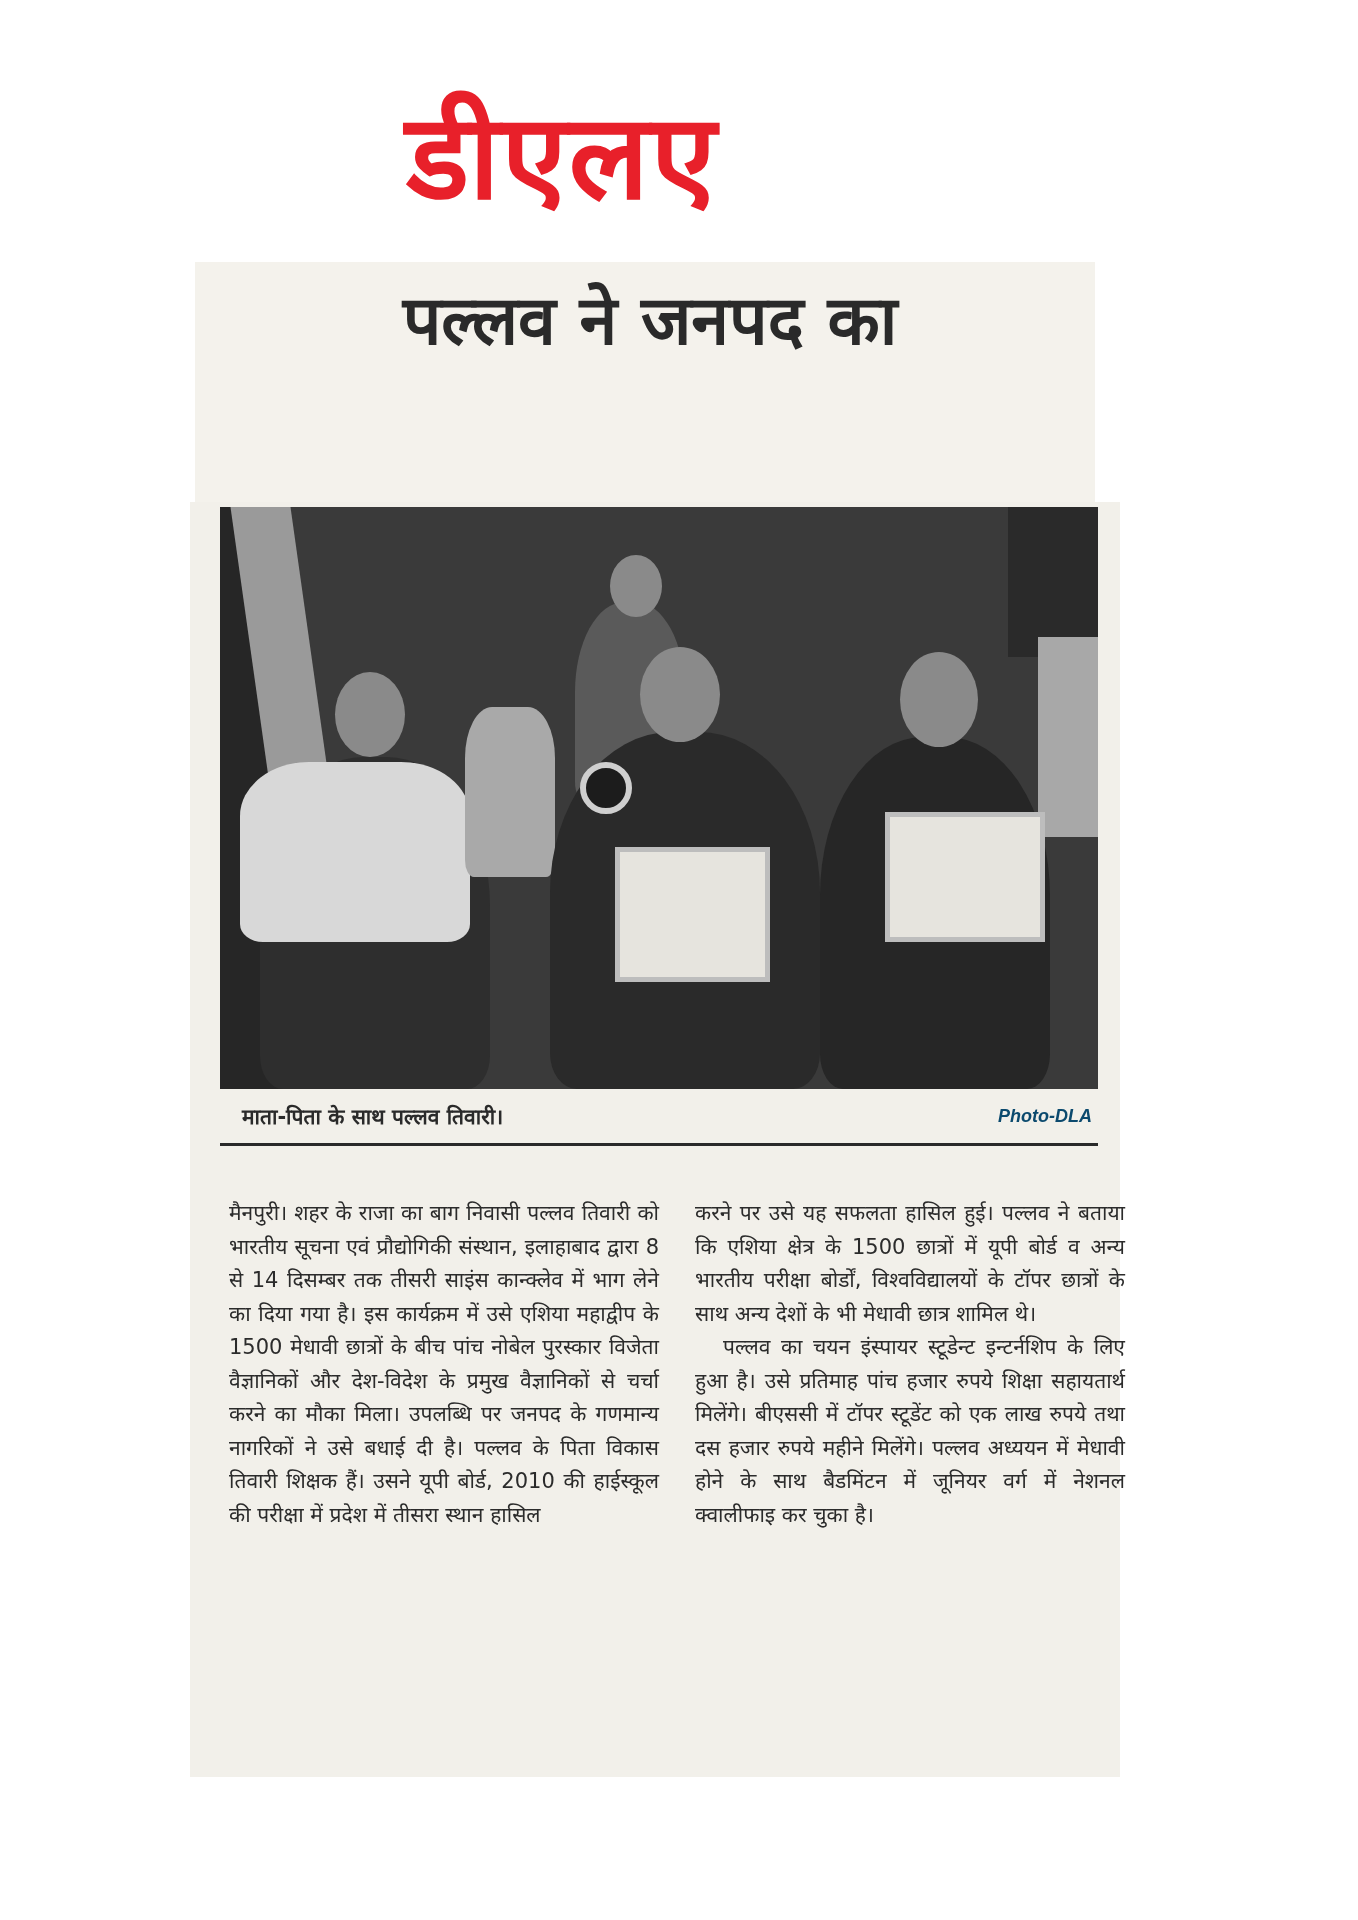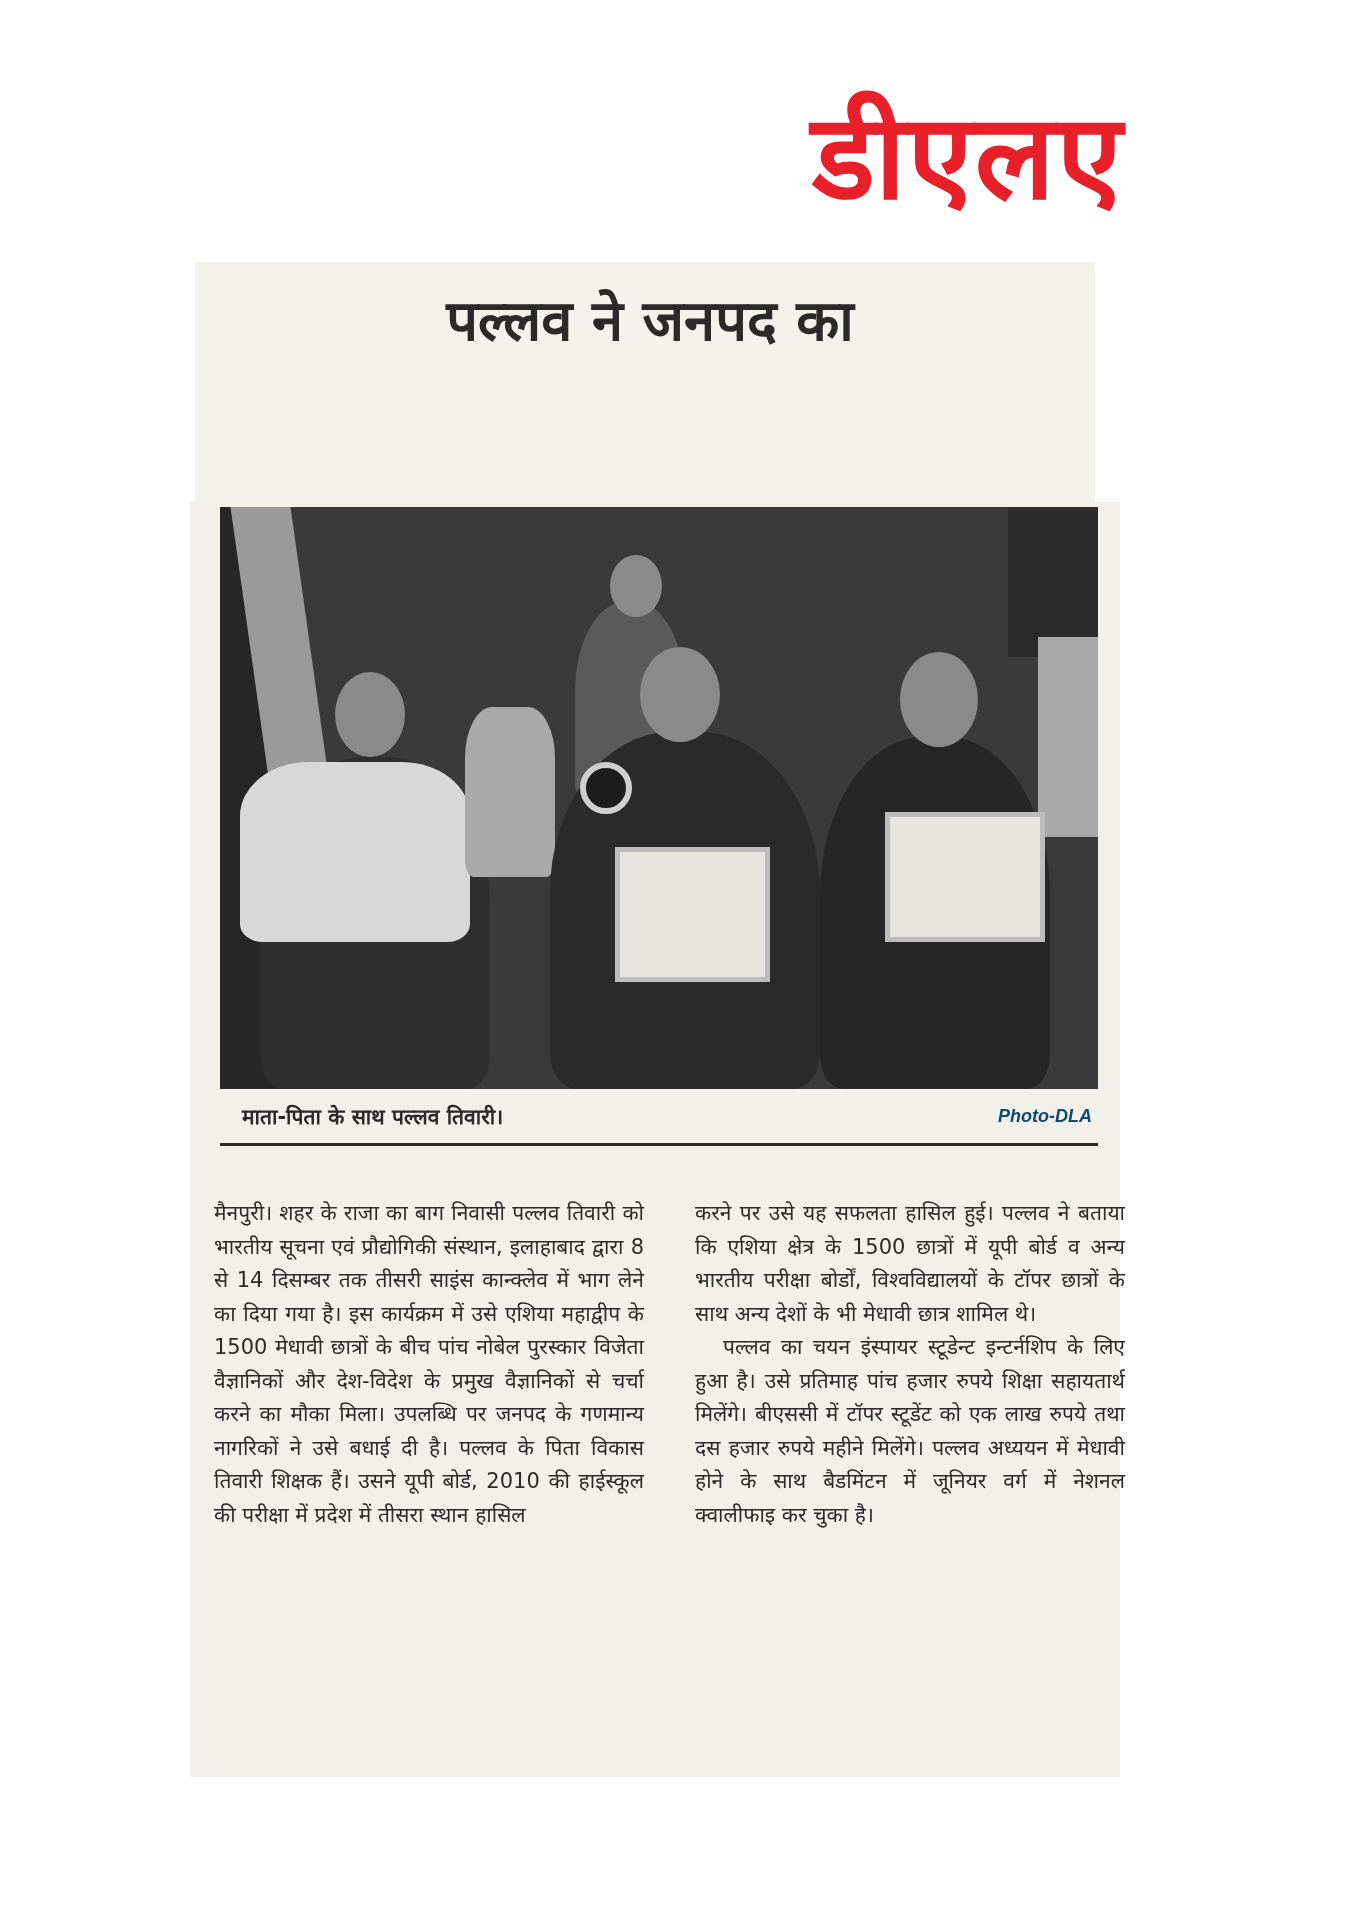--- a/index.html
+++ b/index.html
@@ -3,33 +3,33 @@
   <meta charset="utf-8">
   <style>
     html, body { margin: 0; padding: 0; }
     body {
       width: 1358px; height: 1920px; background: #ffffff;
       position: relative; overflow: hidden;
       font-family: "DejaVu Sans", sans-serif;
     }
     .masthead {
       position: absolute; left: 0; width: 1124px; top: 92px;
-      text-align: right; color: #e8202a;
+      text-align: center; color: #e8202a;
       font-family: "DejaVu Sans", sans-serif; font-weight: bold;
       font-size: 118px; line-height: 130px; letter-spacing: 2px;
     }
     .headline-clip {
       position: absolute; left: 195px; top: 262px; width: 900px; height: 240px;
       background: #f4f2ec;
     }
     .headline {
       position: absolute; left: 200px; top: 262px; width: 900px;
       text-align: center; color: #2a2a2a;
       font-family: "DejaVu Sans", sans-serif; font-weight: bold;
-      font-size: 56px; line-height: 118px;
+      font-size: 68px; line-height: 118px;
     }
     .article-clip {
       position: absolute; left: 190px; top: 502px; width: 930px; height: 1275px;
       background: #f2f0ea;
     }
     .photo {
       position: absolute; left: 220px; top: 507px; width: 878px; height: 582px;
       background: #3a3a3a; overflow: hidden;
     }
     .photo .curtain-l { position:absolute; left:0; top:0; width:70px; height:582px; background:#262626; }
@@ -53,21 +53,21 @@
       font-family: "Liberation Sans", sans-serif; font-size: 18px; color: #0c4a6e;
     }
     .rule {
       position: absolute; left: 220px; top: 1143px; width: 878px; height: 3px; background: #2a2a2a;
     }
     .col {
       position: absolute; top: 1197px; width: 430px;
       font-family: "DejaVu Sans", sans-serif; font-size: 21px; line-height: 33.5px;
       color: #2b2b2b; text-align: justify;
     }
-    .col-left { left: 214px; }
+    .col-left { left: 229px; }
     .col-right { left: 680px; margin-left: 15px; }
     .col p { margin: 0; }
     .col p.indent { text-indent: 28px; }
   </style>
 </head>
 <body>
 
 <div class="masthead">डीएलए</div>
 
 <div class="headline-clip"></div>

